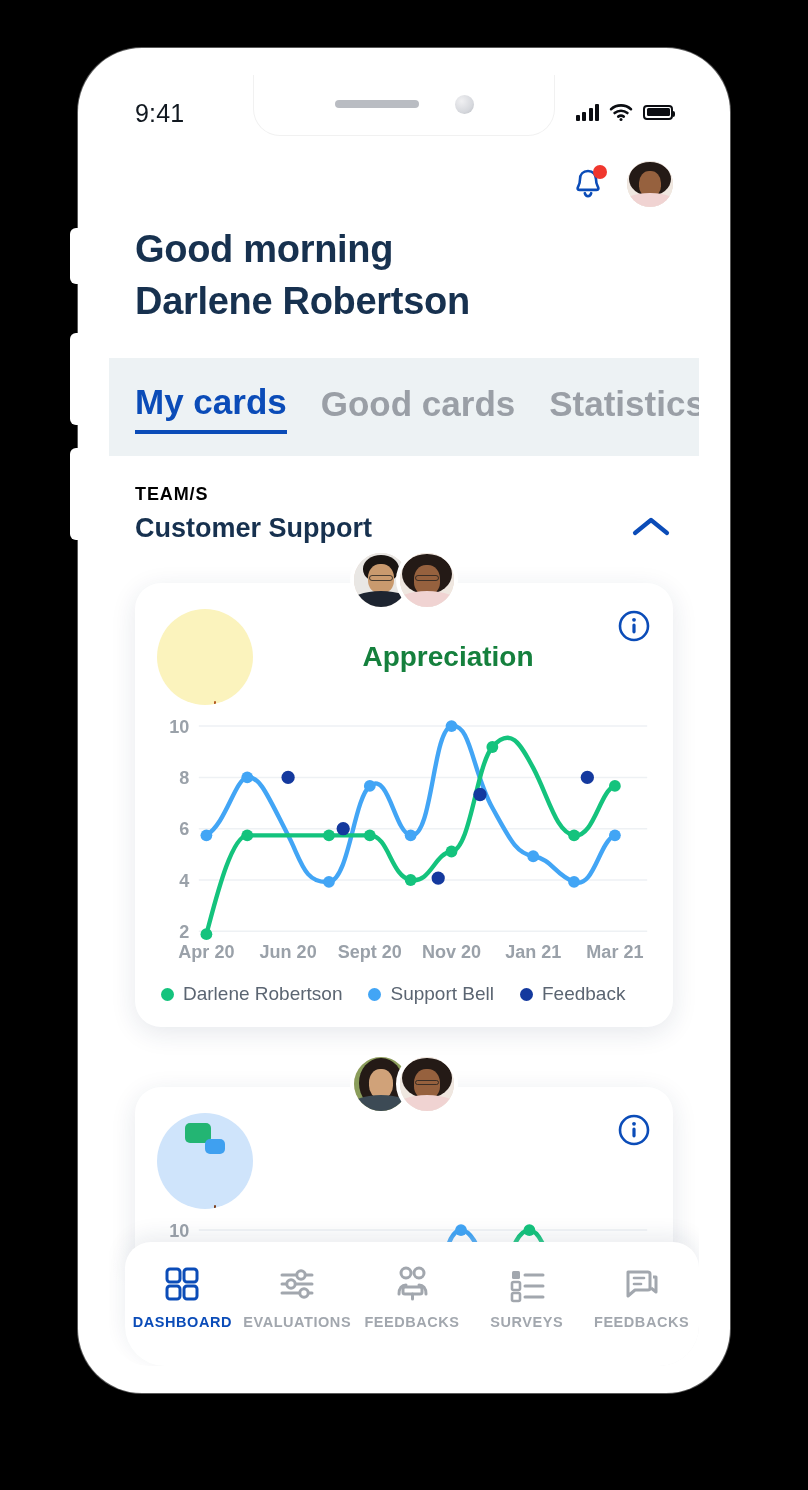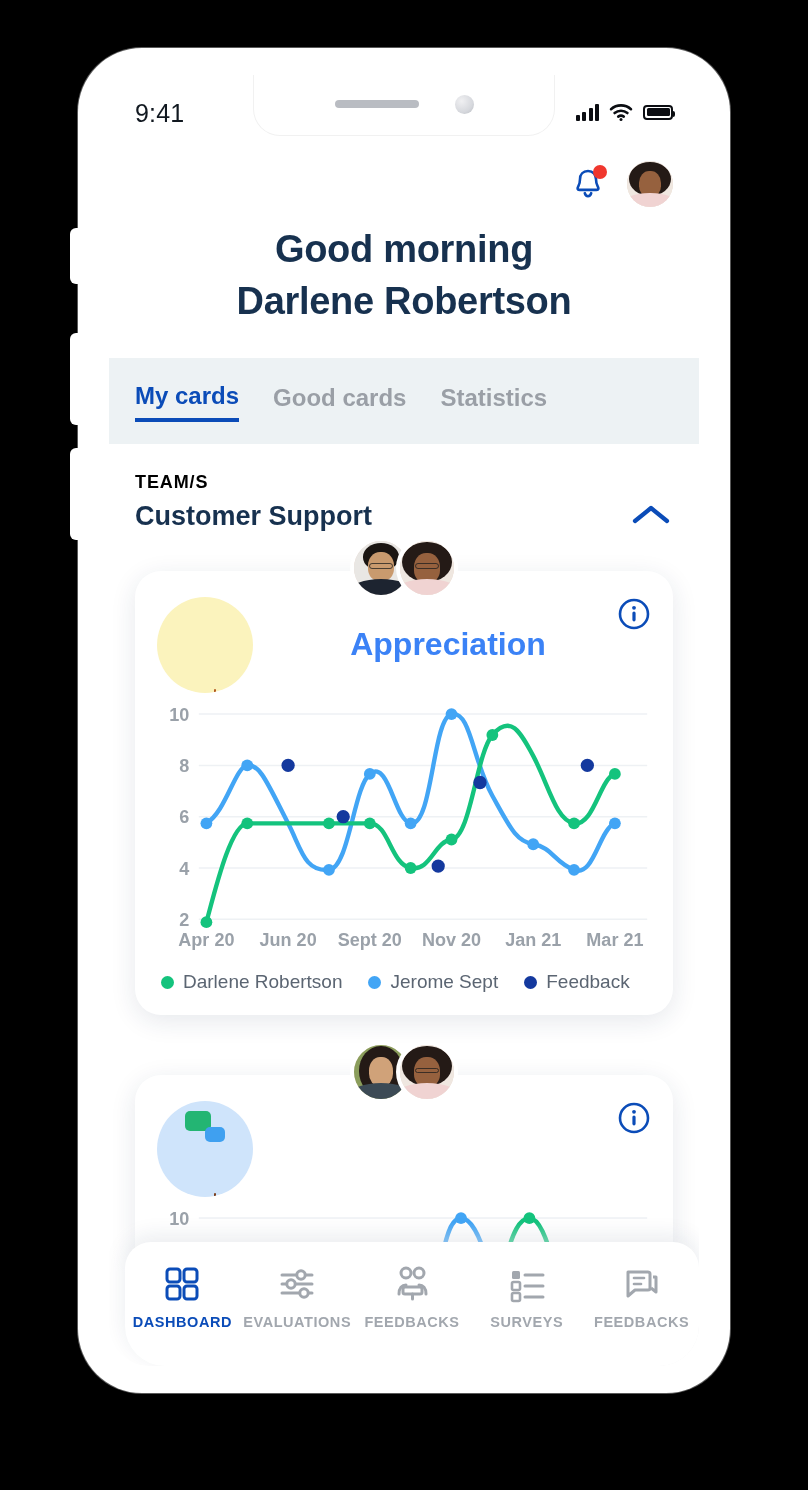--- a/index.html
+++ b/index.html
@@ -164,40 +164,39 @@
   .glasses {
     position: absolute; left: 27%; top: 41%;
     width: 46%; height: 11%;
     border: 1.6px solid rgba(30,30,30,.75);
     border-radius: 3px;
   }
 
   
   .greeting {
     padding: 16px 26px 30px 26px;
-    text-align: center;
   }
   .greeting h1 {
     font-size: 38px;
     line-height: 1.38;
     font-weight: 700;
     color: #17314f;
     letter-spacing: -.3px;
   }
 
   
   .tabs {
     background: #edf2f4;
     display: flex;
     align-items: center;
     gap: 34px;
     padding: 24px 26px 22px 26px;
   }
   .tab {
-    font-size: 24px;
+    font-size: 35px;
     font-weight: 700;
     color: #9a9fa6;
     cursor: pointer;
     padding-bottom: 8px;
     white-space: nowrap;
   }
   .tab.active {
     color: #0b4cb8;
     border-bottom: 4px solid #0b4cb8;
   }
@@ -278,23 +277,23 @@
   .fig .torso { width: 26px; height: 22px; border-radius: 8px 8px 5px 5px; background: #1e4fa8; margin-top: 1px; }
   .fig .legs { width: 15px; height: 26px; background: #1e4fa8; margin: 0 auto; border-radius: 2px 2px 9px 9px; }
   .fig.left { left: 12px; }
   .fig.right { right: 12px; }
 
   .bubble { position: absolute; border-radius: 5px; }
   .bubble.green { background: #23b573; width: 26px; height: 20px; left: 28px; top: 10px; }
   .bubble.blue  { background: #3fa0f0; width: 20px; height: 15px; left: 48px; top: 26px; }
 
   .card-title {
-    font-size: 32px;
+    font-size: 28px;
     font-weight: 700;
-    color: #3b82f6;
+    color: #15803d;
     flex: 1;
     text-align: center;
     padding-right: 24px;
   }
   .info-icon {
     position: absolute;
     right: 0; top: 0;
     width: 34px; height: 34px;
     cursor: pointer;
   }
@@ -532,21 +531,21 @@
             </svg>
           </div>
 
           <div class="legend">
             <div class="legend-item">
               <span class="legend-dot" style="background:#14c37d"></span>
               <span class="legend-label">Darlene Robertson</span>
             </div>
             <div class="legend-item">
               <span class="legend-dot" style="background:#42a5f5"></span>
-              <span class="legend-label">Jerome Sept</span>
+              <span class="legend-label">Support Bell</span>
             </div>
             <div class="legend-item">
               <span class="legend-dot" style="background:#14399e"></span>
               <span class="legend-label">Feedback</span>
             </div>
           </div>
         </div>
       </div>
 
       <div class="card-wrap second">

